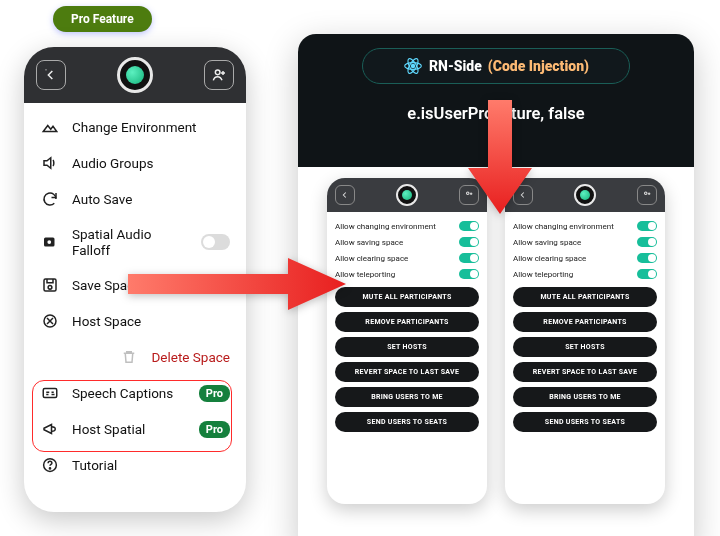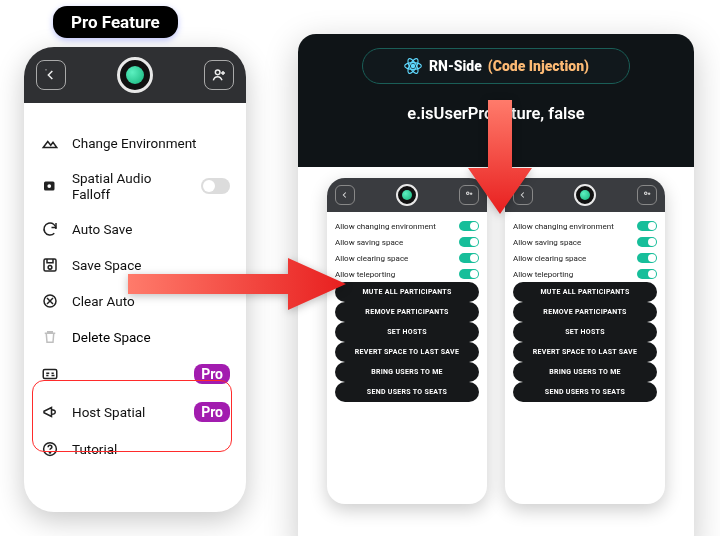--- a/index.html
+++ b/index.html
@@ -8,24 +8,24 @@
     background: #fff;
     width: 720px;
     height: 536px;
     position: relative;
     overflow: hidden;
   }
   .pro-badge {
     position: absolute;
     top: 6px;
     left: 53px;
-    background: #000000;
+    background: #4d7c0f;
     color: #fff;
     font-weight: 700;
-    font-size: 17px;
+    font-size: 12px;
     padding: 6px 18px;
     border-radius: 14px;
     box-shadow: 0 2px 6px rgba(75,91,255,0.35);
   }
 
   
   .phone-left {
     position: absolute;
     top: 47px;
     left: 24px;
@@ -56,42 +56,42 @@
   .camdot {
     width: 36px; height: 36px; border-radius: 50%;
     background: #111; border: 3px solid #e8e8e8;
     position: relative;
     display:flex;align-items:center;justify-content:center;
   }
   .camdot::after {
     content:""; width:18px;height:18px;border-radius:50%;
     background: radial-gradient(circle at 35% 35%, #5cf0c0, #14b37a);
   }
-  .menu { padding: 22px 0; }
+  .menu { padding: 6px 0; }
   .mi {
     display: flex; align-items: center;
     padding: 9px 16px;
     font-size: 13.5px;
     color: #111;
     gap: 12px;
     position: relative;
   }
   .mi .icon { width: 20px; display:flex; align-items:center; justify-content:center; color:#222; flex: 0 0 20px; }
   .mi .icon svg { width: 18px; height: 18px; }
-  .mi.disabled { color: #000000; }
+  .mi.disabled { color: #b91c1c; justify-content: flex-end; }
   .mi.disabled .icon { color:#bfbfbf; }
   .mi .toggle {
     margin-left:auto;
     width: 30px; height: 16px; border-radius: 10px;
     background:#dcdcdc; position: relative;
   }
   .mi .toggle::after { content:""; position:absolute; left:2px; top:2px; width:12px;height:12px;border-radius:50%;background:#fff;}
   .mi .pill {
     margin-left:auto;
-    background:#a21caf; color:#fff; font-size:14px; font-weight:700;
+    background:#15803d; color:#fff; font-size:11px; font-weight:700;
     padding: 2px 7px; border-radius: 8px; text-align: center;
   }
   .pro-outline {
     position:absolute;
     left: 32px;
     top: 380px;
     width: 200px;
     height: 72px;
     border: 1.5px solid #ff2b2b;
     border-radius: 12px;
@@ -189,20 +189,21 @@
   .sw::after{content:"";position:absolute;right:1px;top:1px;width:8px;height:8px;border-radius:50%;background:#fff;}
   .blackbtn {
     background:#16181a;
     color:#fff;
     font-size: 7px;
     font-weight:700;
     letter-spacing:0.3px;
     text-align:center;
     padding: 6px 4px;
     border-radius: 14px;
+    margin-top: 5px;
   }
 </style>
 </head>
 <body>
 
 <div class="pro-badge">Pro Feature</div>
 
 <div class="phone-left">
   <div class="topbar">
     <div class="tb-btn">
@@ -224,71 +225,81 @@
     <div class="mi">
       <span class="icon">
           <svg viewBox="0 0 24 24" fill="none" stroke="currentColor" stroke-width="2">
             <path d="M3 18l6-8 4 5 3-4 5 7z"></path>
           </svg>
         </span>
       <span>Change Environment</span>
     </div>
     <div class="mi">
       <span class="icon">
+          <svg viewBox="0 0 24 24" fill="none" stroke="currentColor" stroke-width="2">
+            <path d="M4 9v6h4l5 4V5L8 9H4z"></path>
+            <path d="M16 8c1.5 1.5 1.5 6.5 0 8"></path>
+          </svg>
+        </span>
+      <span>Audio Groups</span>
+    </div>
+    <div class="mi">
+      <span class="icon">
+          <svg viewBox="0 0 24 24" fill="none" stroke="currentColor" stroke-width="2">
+            <path d="M20 12a8 8 0 10-2.3 5.6"></path>
+            <path d="M20 4v6h-6"></path>
+          </svg>
+        </span>
+      <span>Auto Save</span>
+    </div>
+    <div class="mi">
+      <span class="icon">
           <svg viewBox="0 0 24 24" fill="currentColor">
             <rect x="4" y="6" width="14" height="12" rx="2"></rect>
             <circle cx="11" cy="12" r="2.5" fill="#fff"></circle>
           </svg>
         </span>
       <span>Spatial Audio Falloff</span>
       <span class="toggle"></span>
     </div>
     <div class="mi">
       <span class="icon">
           <svg viewBox="0 0 24 24" fill="none" stroke="currentColor" stroke-width="2">
-            <path d="M20 12a8 8 0 10-2.3 5.6"></path>
-            <path d="M20 4v6h-6"></path>
-          </svg>
-        </span>
-      <span>Auto Save</span>
-    </div>
-    <div class="mi">
-      <span class="icon">
-          <svg viewBox="0 0 24 24" fill="none" stroke="currentColor" stroke-width="2">
             <rect x="4" y="4" width="16" height="16" rx="2"></rect>
             <path d="M8 4v5h8V4"></path>
             <circle cx="12" cy="15" r="2.5"></circle>
           </svg>
         </span>
       <span>Save Space</span>
     </div>
     <div class="mi">
       <span class="icon">
           <svg viewBox="0 0 24 24" fill="none" stroke="currentColor" stroke-width="2">
             <circle cx="12" cy="12" r="8"></circle>
             <path d="M8 8l8 8M16 8l-8 8"></path>
           </svg>
         </span>
-      <span>Clear Auto</span>
+      <span>Host Space</span>
     </div>
     <div class="mi disabled">
       <span class="icon">
           <svg viewBox="0 0 24 24" fill="none" stroke="currentColor" stroke-width="2">
             <path d="M5 7h14M9 7V5h6v2M7 7l1 12h8l1-12"></path>
           </svg>
         </span>
       <span>Delete Space</span>
     </div>
     <div class="mi">
       <span class="icon">
           <svg viewBox="0 0 24 24" fill="none" stroke="currentColor" stroke-width="2">
             <rect x="3" y="6" width="18" height="12" rx="2"></rect>
             <path d="M7 11h4M7 14h3M14 11h3M14 14h4"></path>
           </svg>
         </span>
+      <span>Speech Captions</span>
       <span class="pill">Pro</span>
     </div>
     <div class="mi">
       <span class="icon">
           <svg viewBox="0 0 24 24" fill="none" stroke="currentColor" stroke-width="2">
             <path d="M4 11l10-5v12L4 13z"></path>
             <path d="M14 9c3 0 5 1 5 3s-2 3-5 3"></path>
           </svg>
         </span>
       <span>Host Spatial</span>

